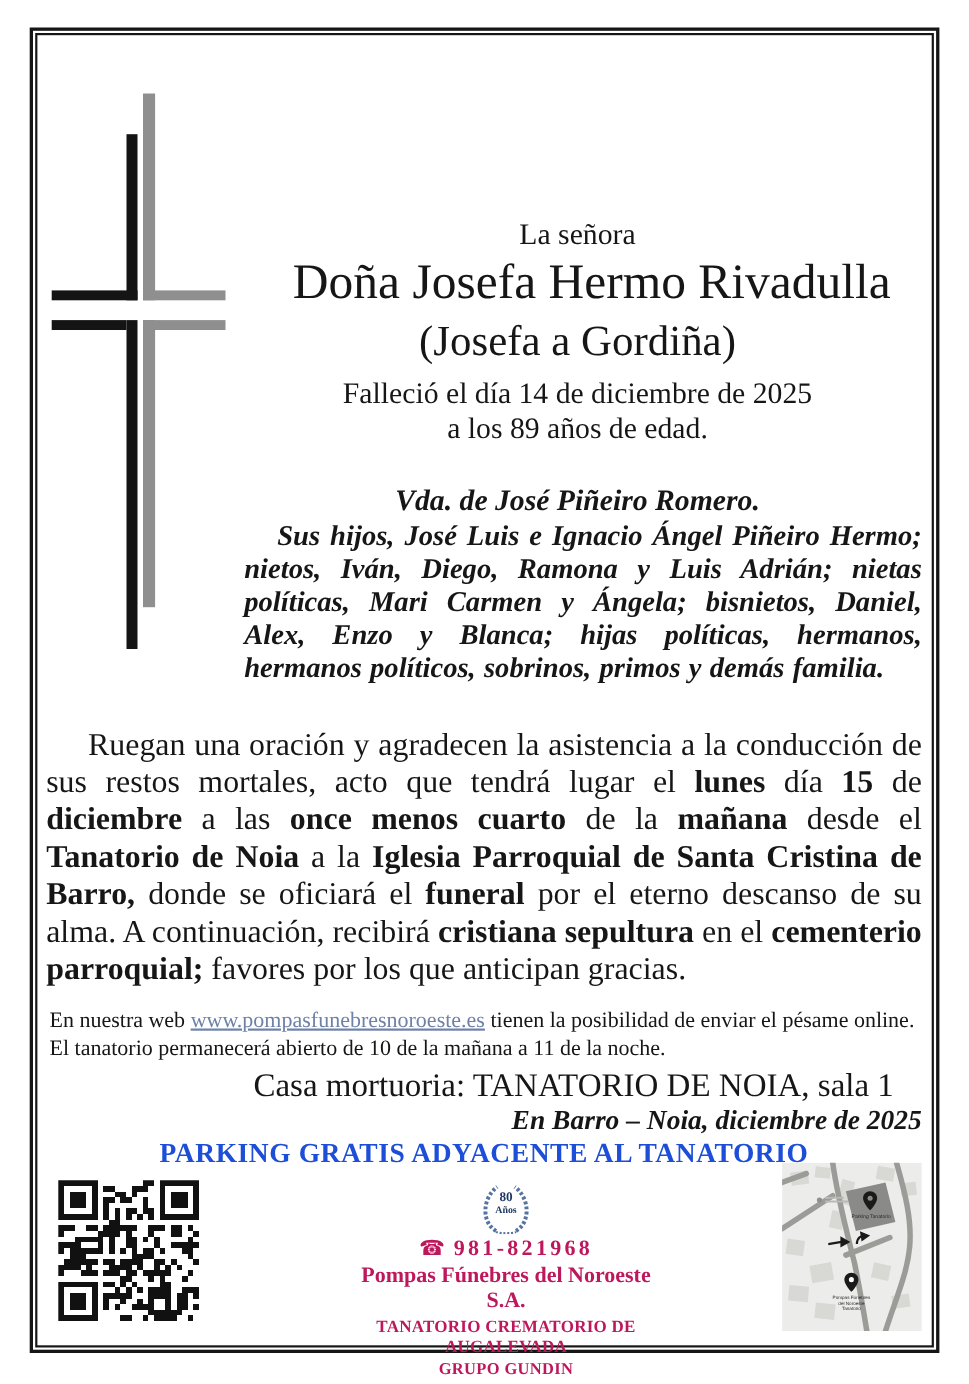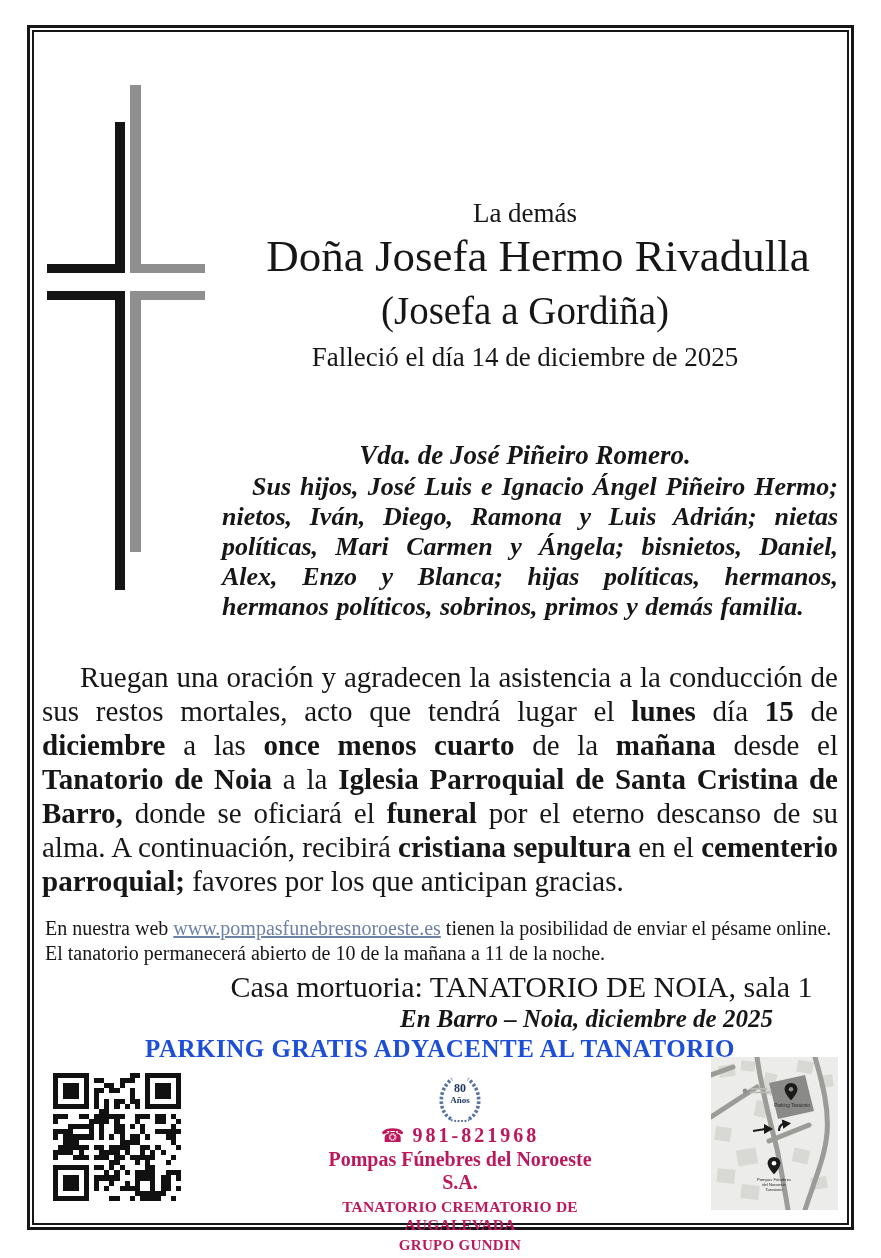--- a/index.html
+++ b/index.html
@@ -29,21 +29,21 @@
   .family{left:222px;top:472px;width:616px;font-size:26px;line-height:30px;font-weight:bold;font-style:italic;text-align:justify;text-indent:30px;word-spacing:1px;}
 
   .announcement{left:42px;top:660px;width:796px;font-size:29px;line-height:34px;text-align:justify;text-indent:38px;}
   .seg-b{font-weight:bold;}
   .seg-link{color:#6e82a8;text-decoration:underline;}
 
   .web-note{left:45px;top:916px;width:793px;font-size:20px;line-height:25px;}
   .tanatorio-note{left:45px;top:941px;width:793px;font-size:20px;line-height:25px;}
 
   .mortuary{left:205px;top:970px;width:633px;font-size:30px;font-weight:normal;text-align:center;}
-  .place-date{left:400px;top:1005px;width:438px;font-size:25px;font-weight:bold;font-style:italic;text-align:left;}
+  .place-date{left:400px;top:1005px;width:438px;font-size:25px;font-weight:bold;font-style:italic;text-align:right;}
   .parking{left:42px;top:1035px;width:796px;font-size:25px;font-weight:bold;text-align:center;color:#1d4ed8;letter-spacing:0.5px;}
 
   .qr-box{left:53px;top:1073px;width:128px;height:128px;}
   .qr-box svg{width:128px;height:128px;}
 
   .footer-block{left:310px;top:1074px;width:300px;text-align:center;color:#be185d;}
   .logo80{display:block;margin:0 auto;}
   .phone-line{font-size:20px;font-weight:bold;letter-spacing:3px;margin-top:2px;white-space:nowrap;}
   .phone-glyph{font-family:"DejaVu Sans",sans-serif;font-size:19px;letter-spacing:0;}
   .company{font-size:20px;font-weight:bold;margin-top:1px;}
@@ -66,24 +66,25 @@
     <div class="bar gray" style="left:130px;top:85px;width:11px;height:188px;"></div>
     <div class="bar gray" style="left:130px;top:264px;width:75px;height:9px;"></div>
     <div class="bar gray" style="left:130px;top:291px;width:75px;height:9px;"></div>
     <div class="bar gray" style="left:130px;top:291px;width:11px;height:261px;"></div>
     <div class="bar black" style="left:115px;top:122px;width:10px;height:151px;"></div>
     <div class="bar black" style="left:47px;top:264px;width:78px;height:9px;"></div>
     <div class="bar black" style="left:47px;top:291px;width:68px;height:9px;"></div>
     <div class="bar black" style="left:115px;top:291px;width:10px;height:299px;"></div>
   </div>
 
-  <div class="abs center salutation">La demás</div>
+  <div class="abs center salutation">La señora</div>
   <div class="abs center deceased-name">Doña Josefa Hermo Rivadulla</div>
   <div class="abs center nickname">(Josefa a Gordiña)</div>
   <div class="abs center death-line">Falleció el día 14 de diciembre de 2025</div>
+  <div class="abs center age-line">a los 89 años de edad.</div>
   <div class="abs center widow">Vda. de José Piñeiro Romero.</div>
 
   <div class="abs family">Sus hijos, José Luis e Ignacio Ángel Piñeiro Hermo; nietos, Iván, Diego, Ramona y Luis Adrián; nietas políticas, Mari Carmen y Ángela; bisnietos, Daniel, Alex, Enzo y Blanca; hijas políticas, hermanos, hermanos políticos, sobrinos, primos y demás familia.</div>
 
   <div class="abs announcement"><span>Ruegan una oración y agradecen la asistencia a la conducción de sus restos mortales, acto que tendrá lugar el </span><span class="seg-b">lunes</span><span> día </span><span class="seg-b">15</span><span> de </span><span class="seg-b">diciembre</span><span> a las </span><span class="seg-b">once menos cuarto</span><span> de la </span><span class="seg-b">mañana</span><span> desde el </span><span class="seg-b">Tanatorio de Noia</span><span> a la </span><span class="seg-b">Iglesia Parroquial de Santa Cristina de Barro,</span><span> donde se oficiará el </span><span class="seg-b">funeral</span><span> por el eterno descanso de su alma. A continuación, recibirá </span><span class="seg-b">cristiana sepultura</span><span> en el </span><span class="seg-b">cementerio parroquial;</span><span> favores por los que anticipan gracias.</span></div>
 
   <div class="abs web-note"><span>En nuestra web </span><span class="seg-link">www.pompasfunebresnoroeste.es</span><span> tienen la posibilidad de enviar el pésame online.</span></div>
   <div class="abs tanatorio-note">El tanatorio permanecerá abierto de 10 de la mañana a 11 de la noche.</div>
 
   <div class="abs mortuary">Casa mortuoria: TANATORIO DE NOIA, sala 1</div>

